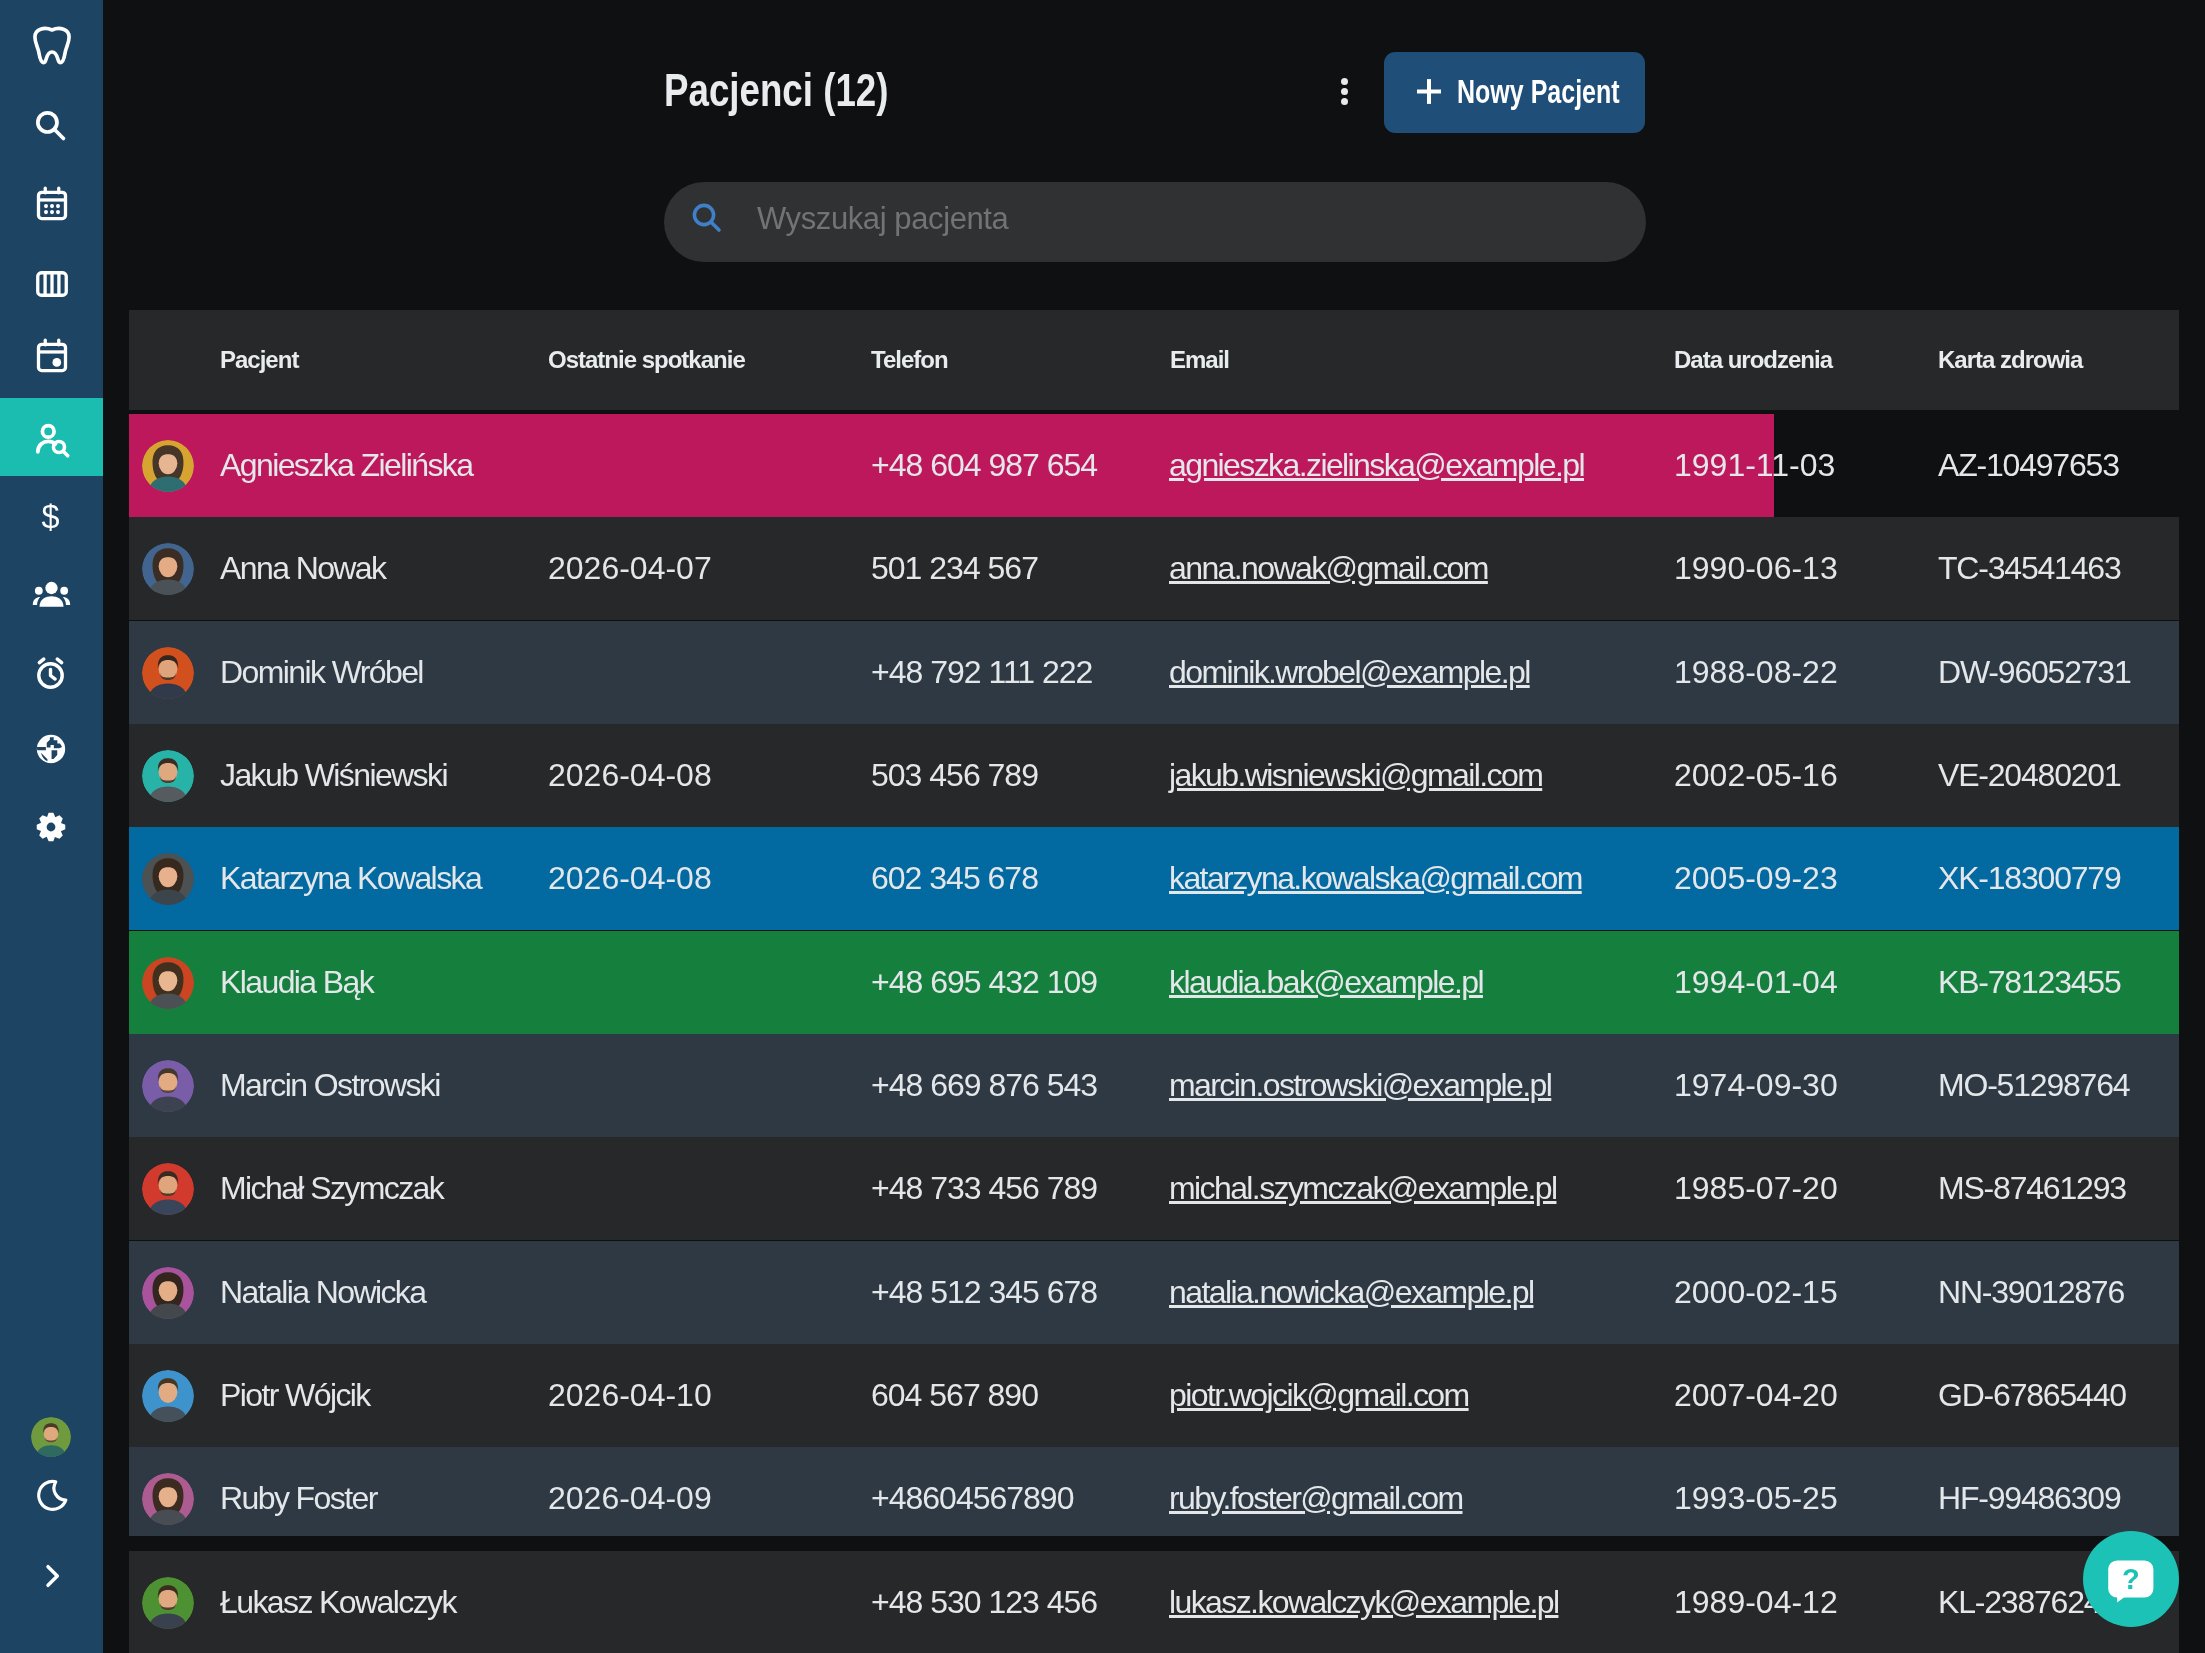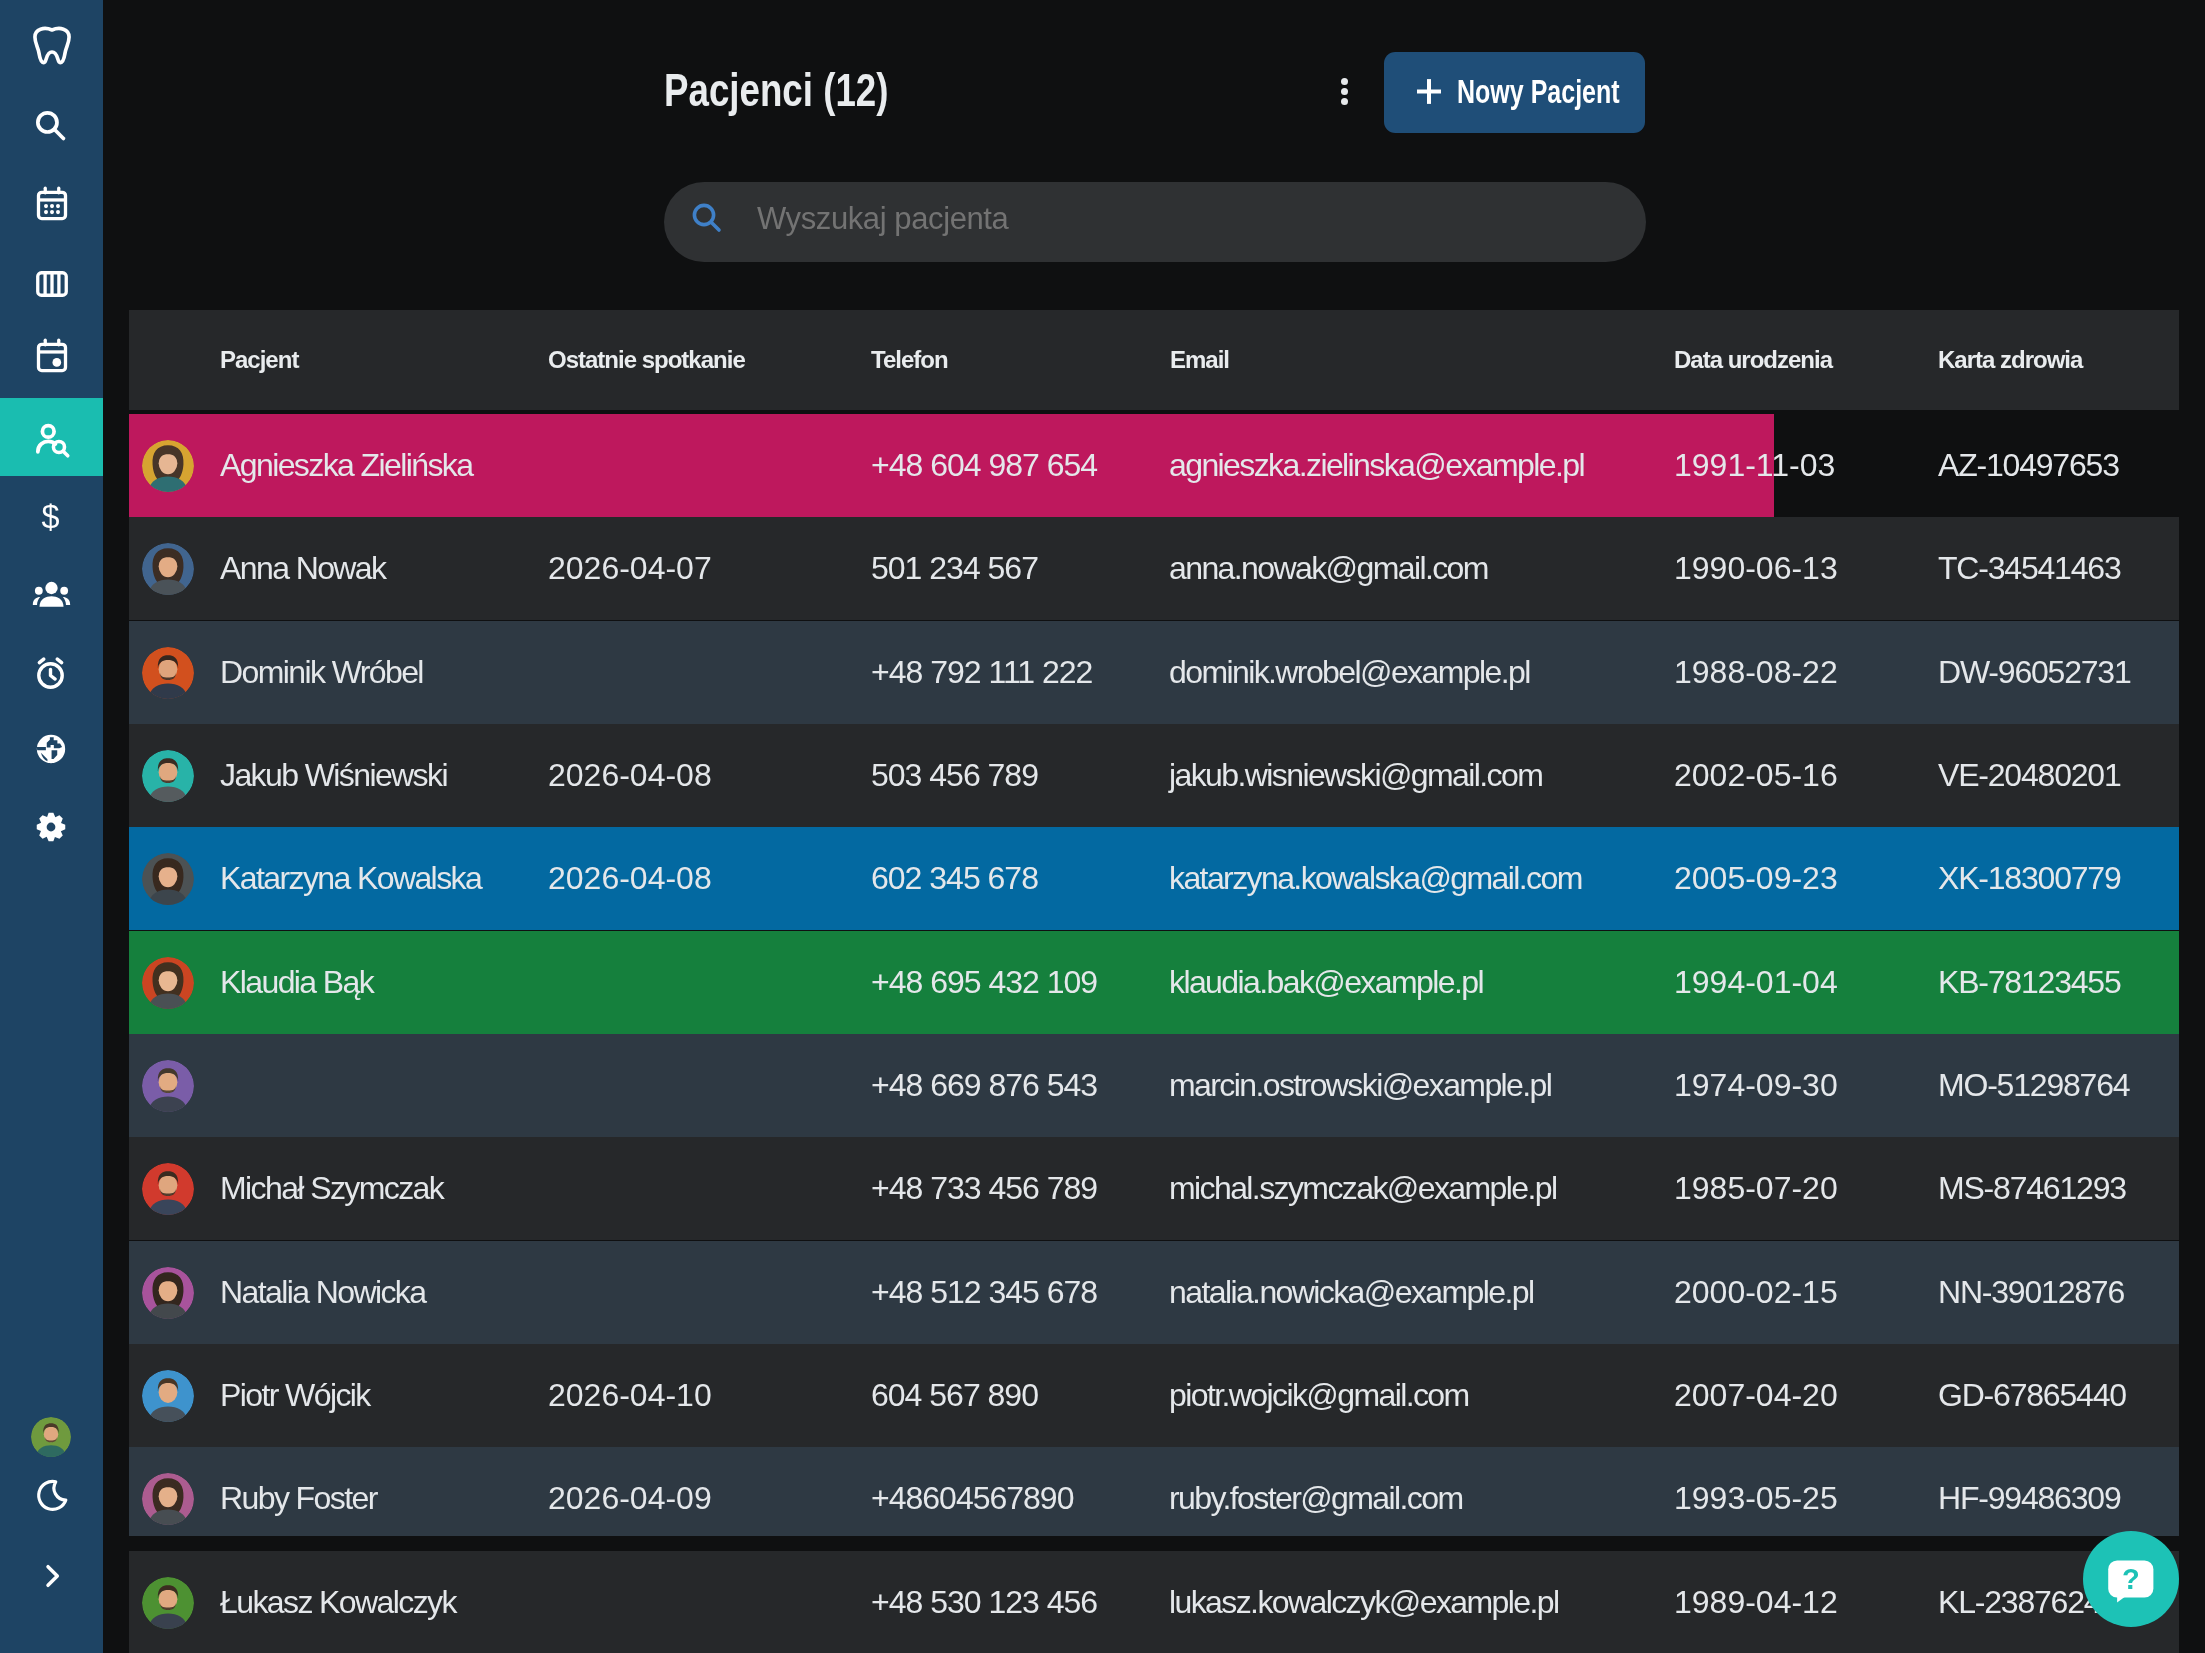--- a/index.html
+++ b/index.html
@@ -1,17 +1,17 @@
 <!DOCTYPE html>
 <html style="font-size:13px"><head><meta charset="utf-8"><style>
 html,body{margin:0;padding:0;background:#0f1011;width:2205px;height:1653px;overflow:hidden;}
 *{box-sizing:border-box;font-family:"Liberation Sans",sans-serif;}
 .abs{position:absolute;}
 .cell{position:absolute;font-size:32px;color:#e4e7ea;line-height:103px;height:103px;top:0;white-space:nowrap;letter-spacing:-1.6px;}
-.mail{letter-spacing:-1.6px;}
+.mail{letter-spacing:-1.6px;text-decoration:underline;}
 .num{letter-spacing:0;}
 .tel{letter-spacing:-1px;}
 .card{letter-spacing:-1.2px;}
 .hc{position:absolute;top:310px;height:100px;line-height:100px;font-size:24px;font-weight:700;color:#e9ecee;white-space:nowrap;letter-spacing:-1px;}
 </style></head><body>
 <div class="abs" style="left:0;top:0;width:2205px;height:1653px;overflow:hidden">
     <div class="abs" style="left:0;top:0;width:103px;height:1653px;background:#1e4464"></div>
     <div class="abs" style="left:0;top:398px;width:103px;height:78px;background:#1abdb0"></div>
     <svg style="position:absolute;left:31px;top:23.4px" width="42" height="42" viewBox="0 0 30 30">
       <path d="M2.8 10 C2.8 4.2 9.5 2.6 15 5 C20.5 2.6 27.2 4.2 27.2 10 C27.2 14.5 25 17 24.3 21.5 C23.6 26 22.3 28.3 20.8 28.3 C18.6 28.3 19.6 20.7 15 20.7 C10.4 20.7 11.4 28.3 9.2 28.3 C7.7 28.3 6.4 26 5.7 21.5 C5 17 2.8 14.5 2.8 10 Z" fill="none" stroke="#fff" stroke-width="2.6" stroke-linejoin="round"></path>
@@ -263,20 +263,21 @@
           </clipPath>
         </defs>
         <g clip-path="url(#av8)">
           <circle cx="32" cy="32" r="32" fill="#7a5da8"></circle>
           <ellipse cx="32" cy="27.5" rx="11.5" ry="13" fill="#e2ab82"></ellipse>
           <path d="M22 30 C22 38 26 40.5 32 40.5 C38 40.5 42 38 42 30 C42 36 38 37.5 32 37.5 C26 37.5 22 36 22 30 Z" fill="#43382c" opacity="0.85"></path>
           <path d="M19.5 26 C19 12.5 25.5 10 32 10 C38.5 10 45 12.5 44.5 26 C43 18.5 38.5 16 32 16 C25.5 16 21 18.5 19.5 26 Z" fill="#43382c"></path>
           <path d="M7 66 C9 49.5 20.5 45 32 45 C43.5 45 55 49.5 57 66 Z" fill="#3c4250"></path>
         </g>
       </svg>
+      <div class="cell" style="left:91px">Marcin Ostrowski</div>
       <div class="cell tel" style="left:742px">+48 669 876 543</div>
       <div class="cell mail" style="left:1040px">marcin.ostrowski@example.pl</div>
       <div class="cell num" style="left:1545px">1974-09-30</div>
       <div class="cell card" style="left:1809px">MO-51298764</div>
     </div>
     <div class="abs" style="left:129px;top:1137px;width:2050px;height:103px;background:#26282a">
       <svg style="position:absolute;left:13px;top:26px" width="52" height="52" viewBox="0 0 64 64">
         <defs>
           <clipPath id="av9">
             <circle cx="32" cy="32" r="32"></circle>

